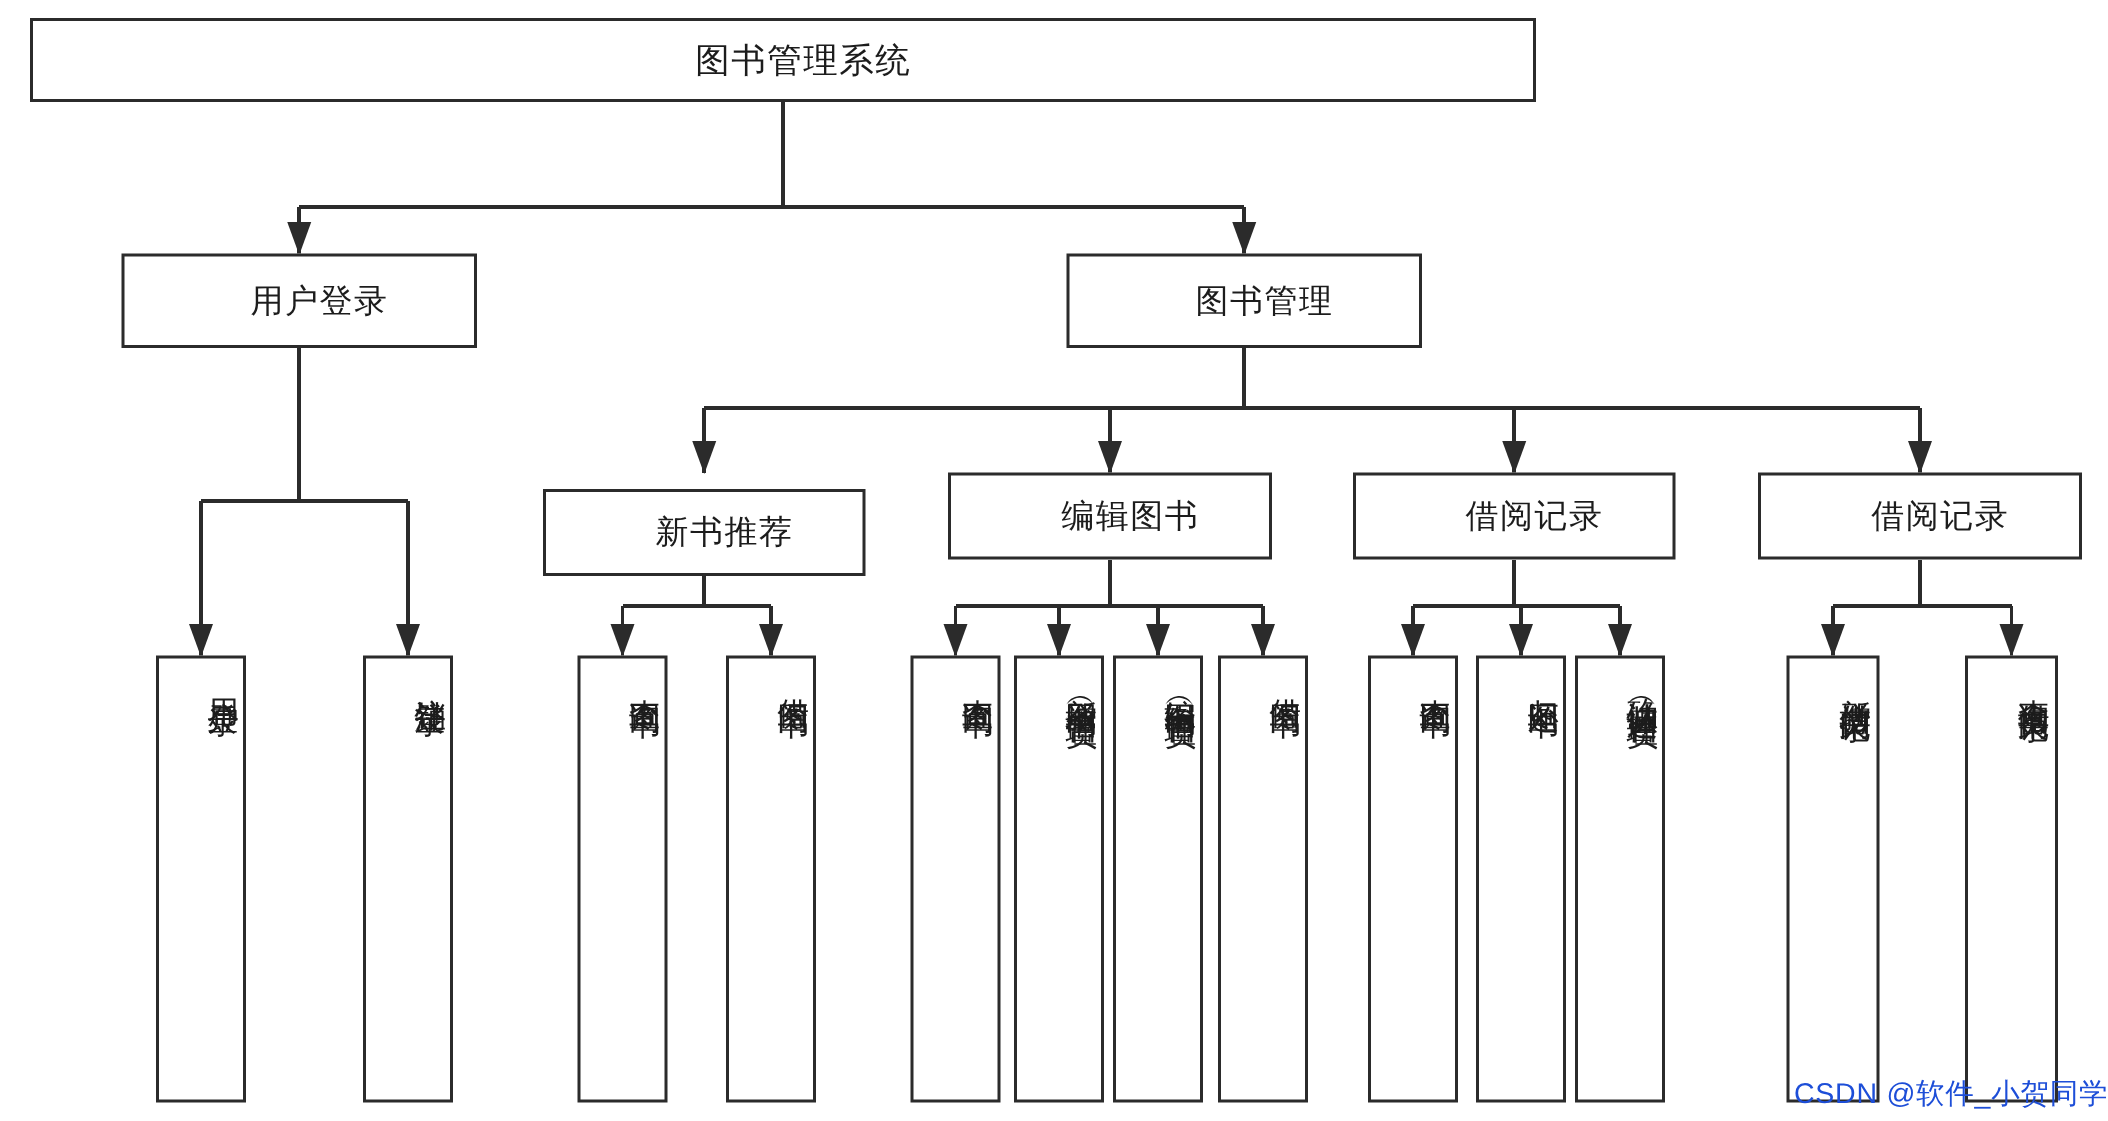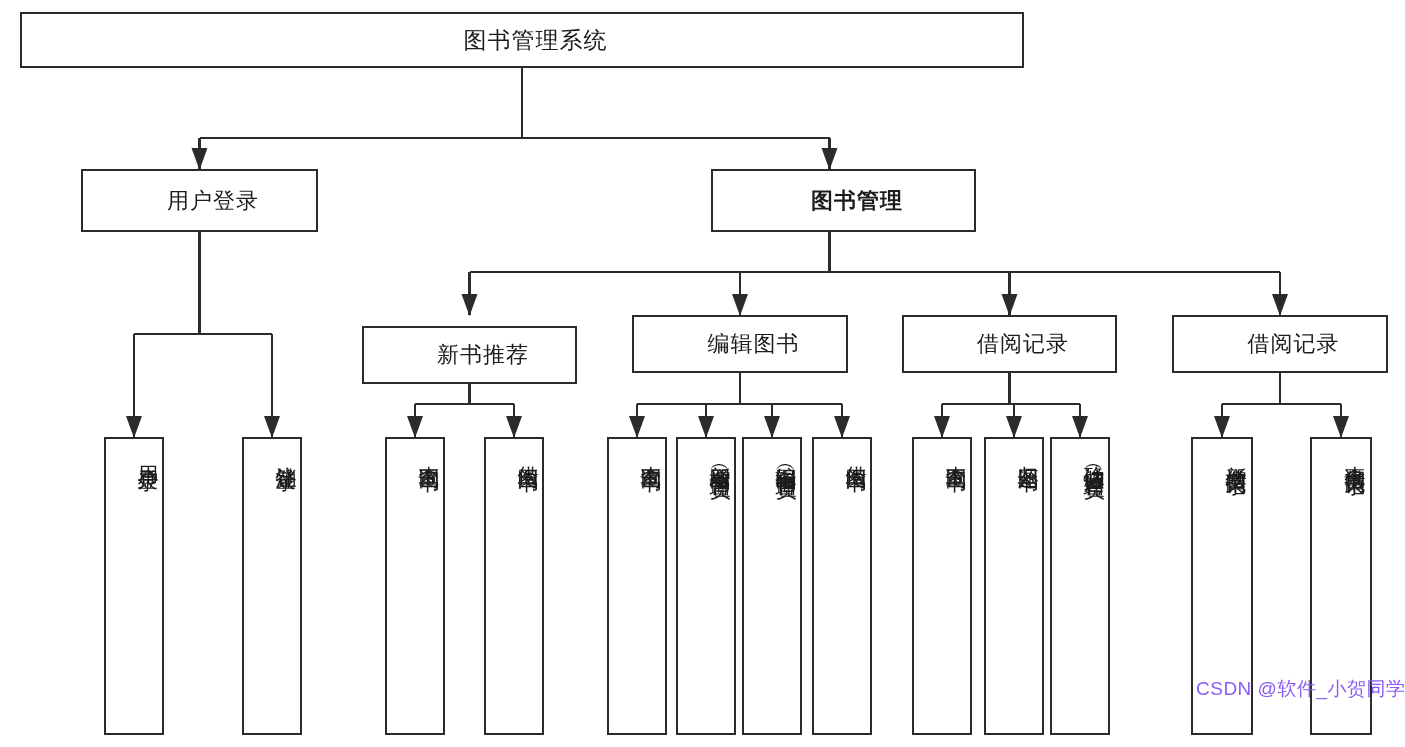--- a/index.html
+++ b/index.html
@@ -128,21 +128,21 @@
       <line x1="1341" y1="404" x2="1341" y2="437" stroke="#2b2b2b" stroke-width="2.6" shape-rendering="crispEdges"></line>
       <path d="M1333 416 L1349 416 L1341 438 Z" fill="#2b2b2b"></path>
     </svg>
   <div id="nodes">
       <div class="node level-0" style="left: 20px; top: 12px; width: 1004px; height: 56px;">
         <span class="node-label">图书管理系统</span>
       </div>
       <div class="node level-1" style="left: 81px; top: 169px; width: 237px; height: 63px;">
         <span class="node-label">用户登录</span>
       </div>
-      <div class="node level-1" style="left: 711px; top: 169px; width: 265px; height: 63px; font-weight: bold;">
+      <div class="node level-1" style="left: 711px; top: 169px; width: 237px; height: 63px;">
         <span class="node-label">图书管理</span>
       </div>
       <div class="node level-2" style="left: 362px; top: 326px; width: 215px; height: 58px;">
         <span class="node-label">新书推荐</span>
       </div>
       <div class="node level-2" style="left: 632px; top: 315px; width: 216px; height: 58px;">
         <span class="node-label">编辑图书</span>
       </div>
       <div class="node level-2" style="left: 902px; top: 315px; width: 215px; height: 58px;">
         <span class="node-label">借阅记录</span>
@@ -183,14 +183,14 @@
       <div class="node level-3 leaf" style="left: 1050px; top: 437px; width: 60px; height: 298px;">
         <span class="node-label">确认归还（管理员）</span>
       </div>
       <div class="node level-3 leaf" style="left: 1191px; top: 437px; width: 62px; height: 298px;">
         <span class="node-label">新增借阅记录</span>
       </div>
       <div class="node level-3 leaf" style="left: 1310px; top: 437px; width: 62px; height: 298px;">
         <span class="node-label">查询借阅记录</span>
       </div>
     </div>
-  <div class="watermark" style="left: 1196px; top: 676px; color: #8b5cf6;">CSDN @软件_小贺同学</div>
+  <div class="watermark" style="left: 1196px; top: 716px; color: #1d4ed8;">CSDN @软件_小贺同学</div>
 </div>
 
 </body></html>

